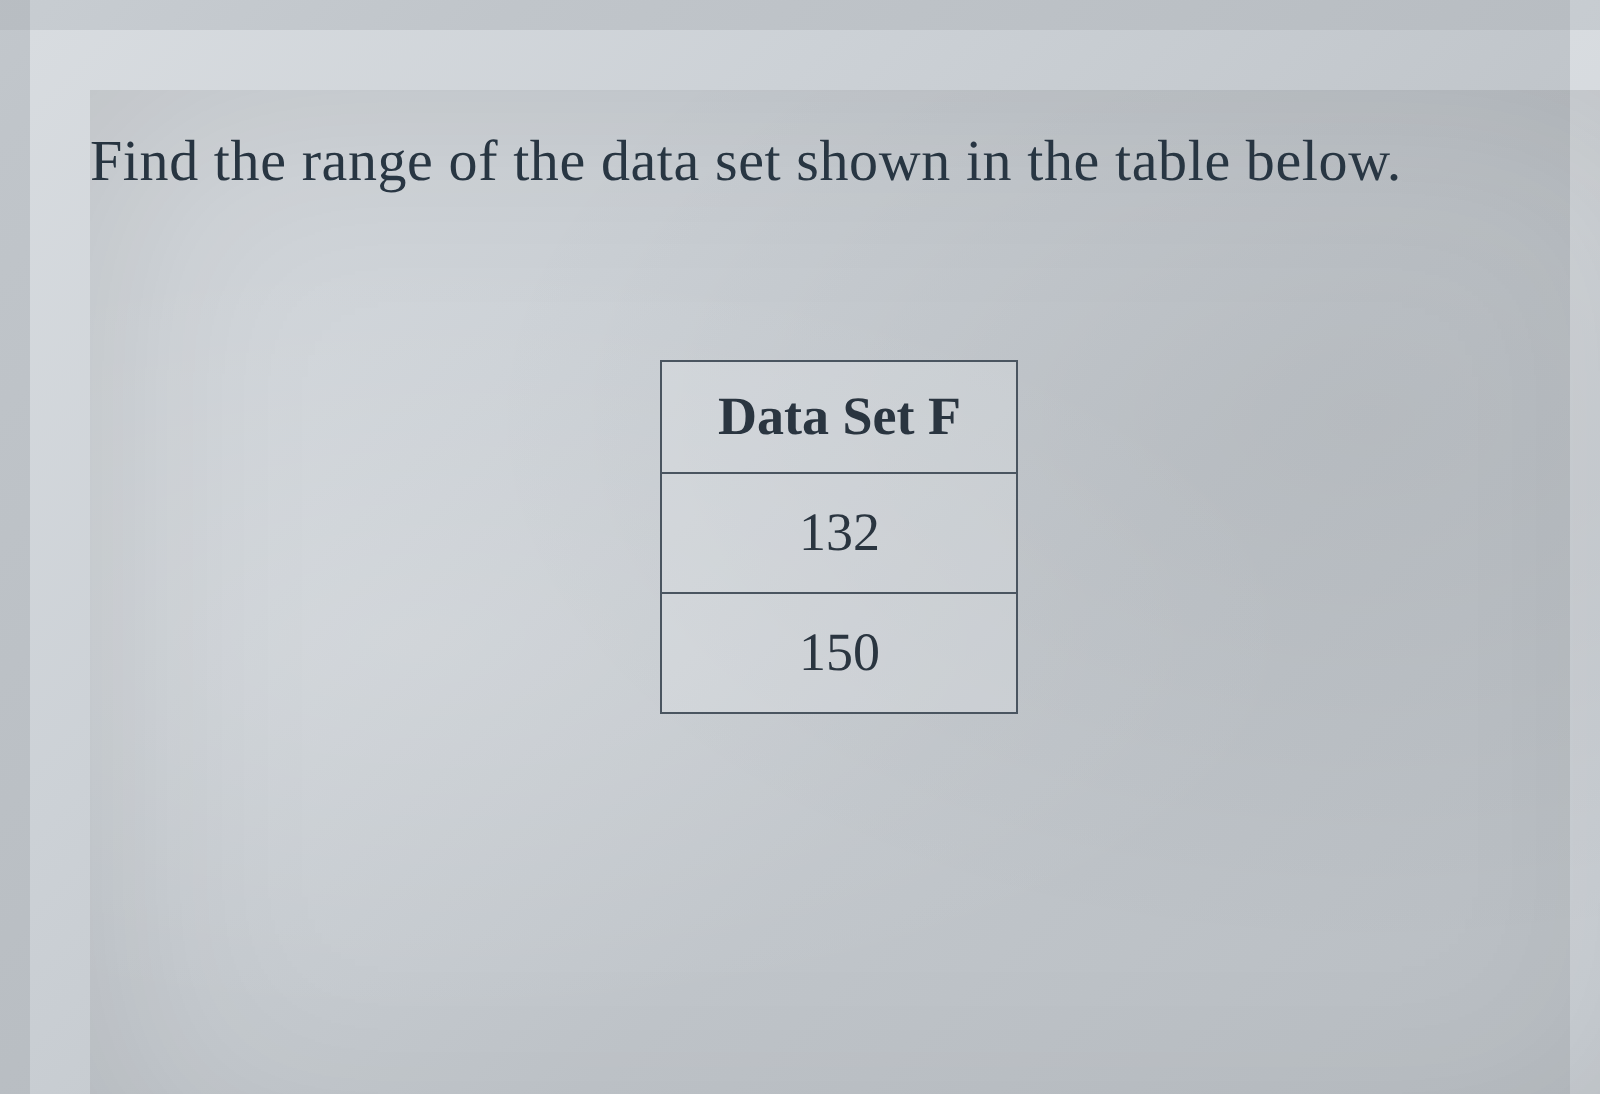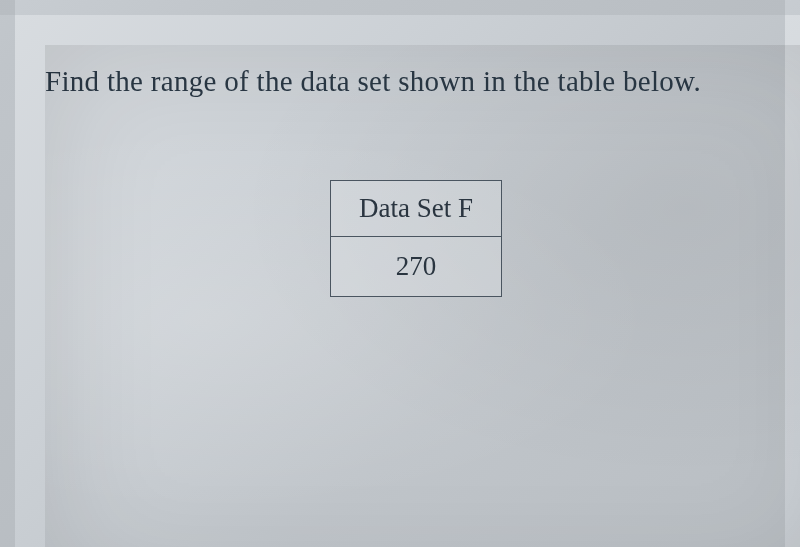--- a/index.html
+++ b/index.html
@@ -50,21 +50,21 @@
     .data-table td {
       border: 1px solid #4a5560;
       text-align: center;
       font-size: 27px;
       color: #2a3540;
       font-weight: normal;
     }
     
     .data-table th {
       padding: 12px 28px;
-      font-weight: normal;
+      font-weight: bold;
       font-family: Georgia, serif;
     }
     
     .data-table td {
       padding: 14px 28px;
       height: 58px;
     }
     
     .vignette {
       position: absolute;
@@ -84,18 +84,21 @@
 <div class="question-text">Find the range of the data set shown in the table below.</div>
 
 <table class="data-table">
   <thead>
     <tr>
       <th>Data Set F</th>
     </tr>
   </thead>
   <tbody>
     <tr>
-      <td>270</td>
+      <td>132</td>
+    </tr>
+    <tr>
+      <td>150</td>
     </tr>
   </tbody>
 </table>
 
 <div class="vignette"></div>
 
 </body></html>

